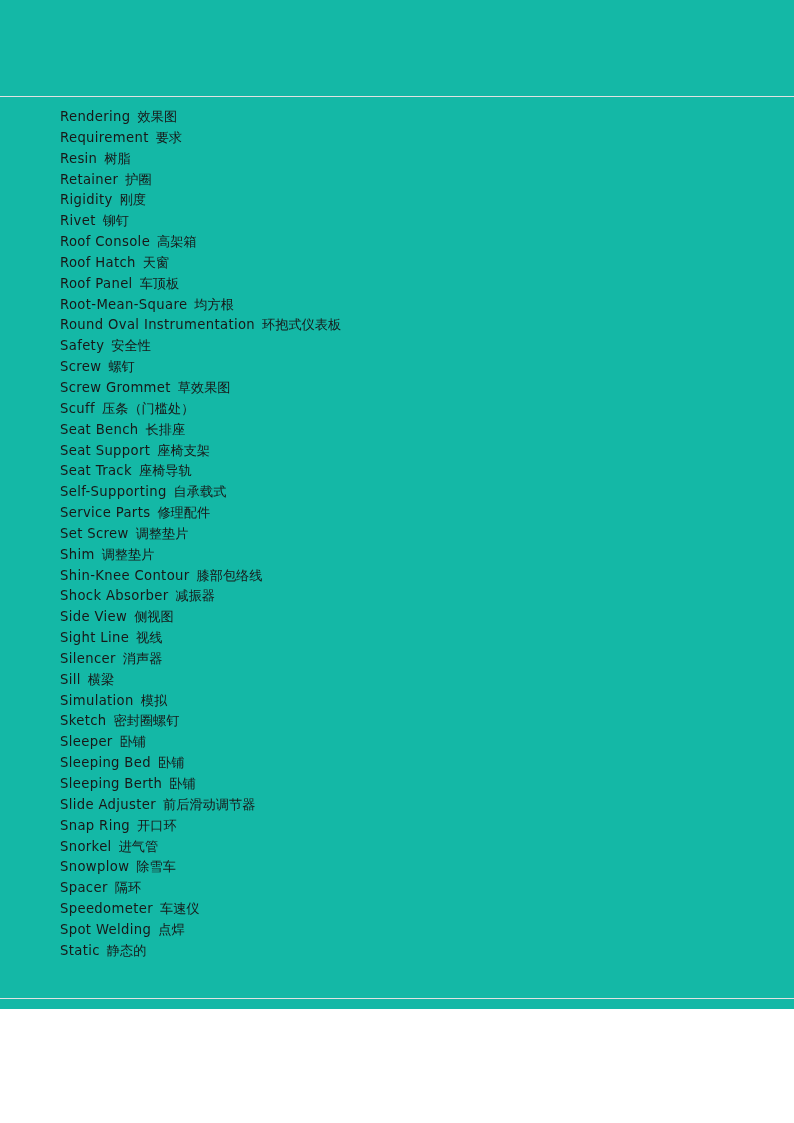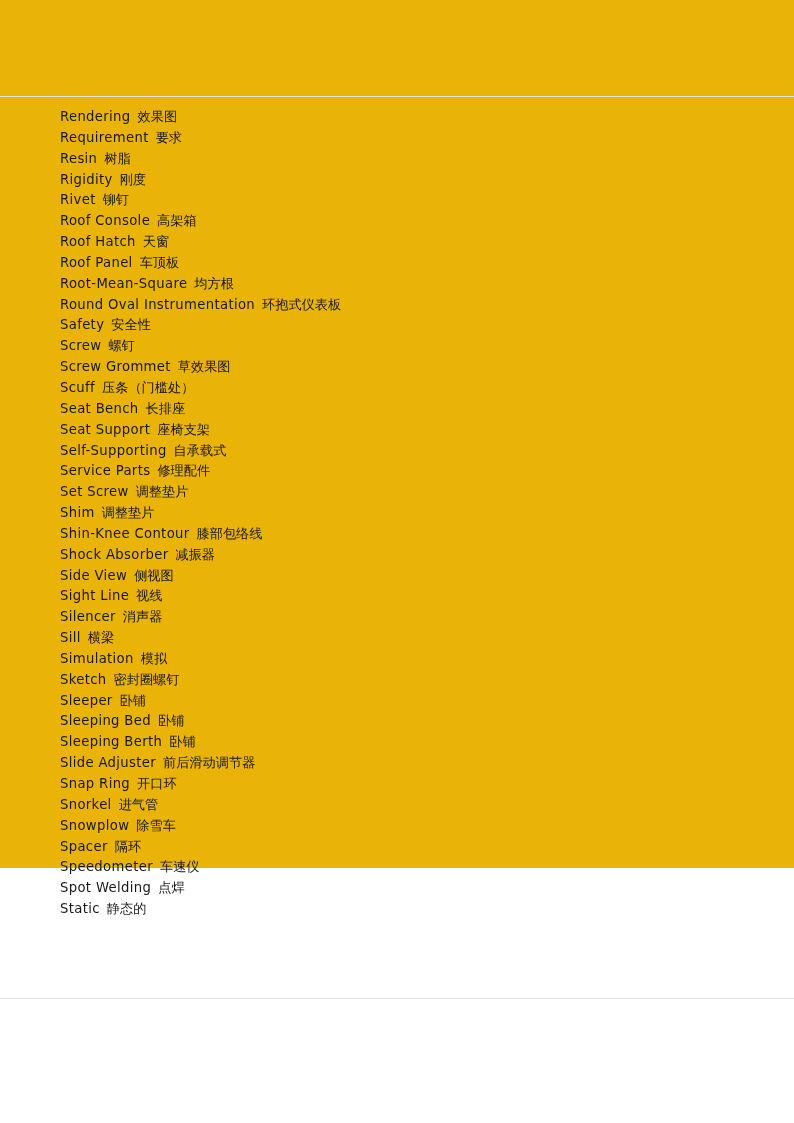--- a/index.html
+++ b/index.html
@@ -10,23 +10,23 @@
   body {
     width: 794px;
     height: 1123px;
     overflow: hidden;
     font-family: "DejaVu Sans", "Liberation Sans", sans-serif;
     color: #1a1a1a;
   }
   .page {
     position: relative;
     width: 794px;
-    height: 868px;
+    height: 1009px;
     box-sizing: border-box;
-    background: #eab308;
+    background: #14b8a6;
   }
   .page-header-space {
     height: 96px;
   }
   .rule {
     width: 100%;
     height: 1px;
     background: #e2e2e2;
     border: 0;
     margin: 0;
@@ -72,33 +72,35 @@
 
   <div class="page-header-space"></div>
 
   <hr class="rule">
 
   <div class="content">
     <ul class="glossary-list">
         <li class="glossary-entry"><span class="term-en">Rendering</span><span class="gap"></span><span class="term-zh">效果图</span></li>
         <li class="glossary-entry"><span class="term-en">Requirement</span><span class="gap"></span><span class="term-zh">要求</span></li>
         <li class="glossary-entry"><span class="term-en">Resin</span><span class="gap"></span><span class="term-zh">树脂</span></li>
+        <li class="glossary-entry"><span class="term-en">Retainer</span><span class="gap"></span><span class="term-zh">护圈</span></li>
         <li class="glossary-entry"><span class="term-en">Rigidity</span><span class="gap"></span><span class="term-zh">刚度</span></li>
         <li class="glossary-entry"><span class="term-en">Rivet</span><span class="gap"></span><span class="term-zh">铆钉</span></li>
         <li class="glossary-entry"><span class="term-en">Roof Console</span><span class="gap"></span><span class="term-zh">高架箱</span></li>
         <li class="glossary-entry"><span class="term-en">Roof Hatch</span><span class="gap"></span><span class="term-zh">天窗</span></li>
         <li class="glossary-entry"><span class="term-en">Roof Panel</span><span class="gap"></span><span class="term-zh">车顶板</span></li>
         <li class="glossary-entry"><span class="term-en">Root-Mean-Square</span><span class="gap"></span><span class="term-zh">均方根</span></li>
         <li class="glossary-entry"><span class="term-en">Round Oval Instrumentation</span><span class="gap"></span><span class="term-zh">环抱式仪表板</span></li>
         <li class="glossary-entry"><span class="term-en">Safety</span><span class="gap"></span><span class="term-zh">安全性</span></li>
         <li class="glossary-entry"><span class="term-en">Screw</span><span class="gap"></span><span class="term-zh">螺钉</span></li>
         <li class="glossary-entry"><span class="term-en">Screw Grommet</span><span class="gap"></span><span class="term-zh">草效果图</span></li>
         <li class="glossary-entry"><span class="term-en">Scuff</span><span class="gap"></span><span class="term-zh">压条（门槛处）</span></li>
         <li class="glossary-entry"><span class="term-en">Seat Bench</span><span class="gap"></span><span class="term-zh">长排座</span></li>
         <li class="glossary-entry"><span class="term-en">Seat Support</span><span class="gap"></span><span class="term-zh">座椅支架</span></li>
+        <li class="glossary-entry"><span class="term-en">Seat Track</span><span class="gap"></span><span class="term-zh">座椅导轨</span></li>
         <li class="glossary-entry"><span class="term-en">Self-Supporting</span><span class="gap"></span><span class="term-zh">自承载式</span></li>
         <li class="glossary-entry"><span class="term-en">Service Parts</span><span class="gap"></span><span class="term-zh">修理配件</span></li>
         <li class="glossary-entry"><span class="term-en">Set Screw</span><span class="gap"></span><span class="term-zh">调整垫片</span></li>
         <li class="glossary-entry"><span class="term-en">Shim</span><span class="gap"></span><span class="term-zh">调整垫片</span></li>
         <li class="glossary-entry"><span class="term-en">Shin-Knee Contour</span><span class="gap"></span><span class="term-zh">膝部包络线</span></li>
         <li class="glossary-entry"><span class="term-en">Shock Absorber</span><span class="gap"></span><span class="term-zh">减振器</span></li>
         <li class="glossary-entry"><span class="term-en">Side View</span><span class="gap"></span><span class="term-zh">侧视图</span></li>
         <li class="glossary-entry"><span class="term-en">Sight Line</span><span class="gap"></span><span class="term-zh">视线</span></li>
         <li class="glossary-entry"><span class="term-en">Silencer</span><span class="gap"></span><span class="term-zh">消声器</span></li>
         <li class="glossary-entry"><span class="term-en">Sill</span><span class="gap"></span><span class="term-zh">横梁</span></li>

